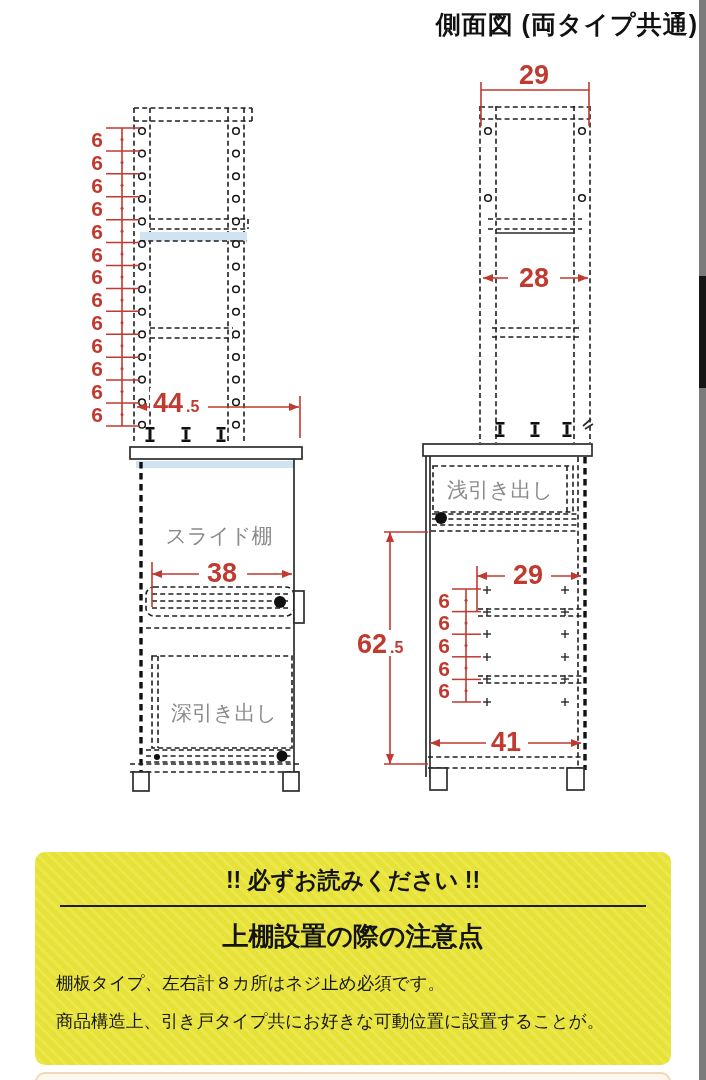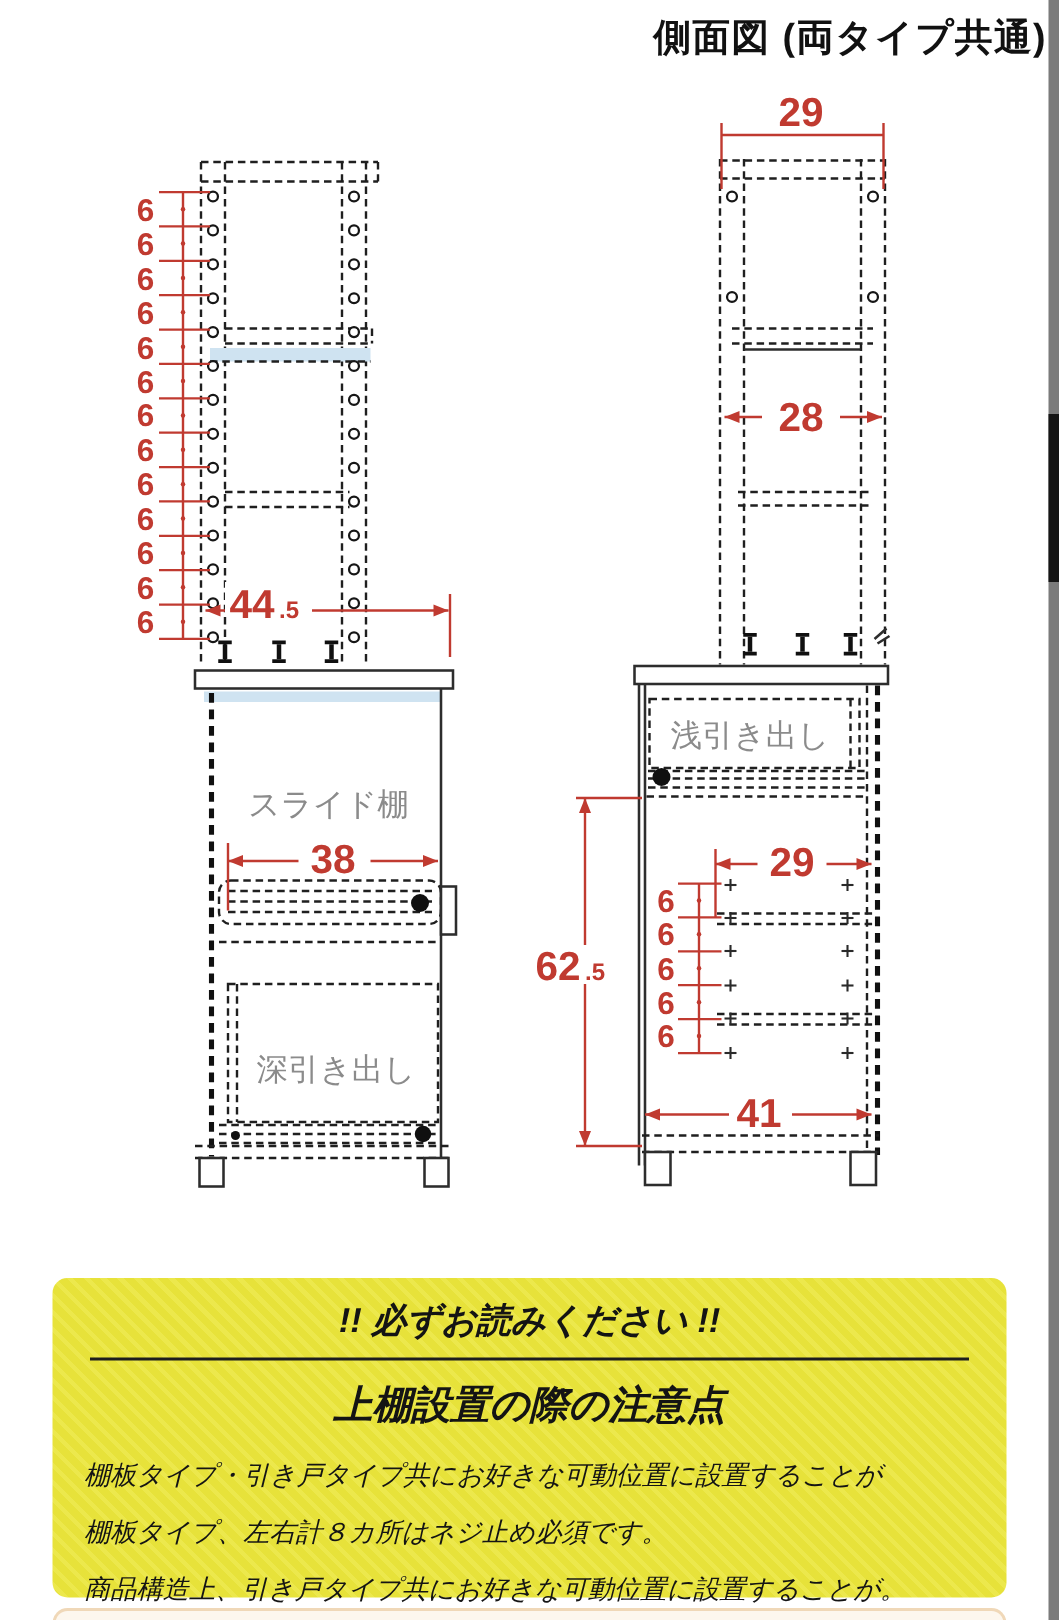--- a/index.html
+++ b/index.html
@@ -22,21 +22,21 @@
   .blue{fill:#cfe3f1;}
   .wbg{fill:#ffffff;}
   svg text{font-family:"Liberation Sans","DejaVu Sans",sans-serif;}
   .dimtxt{fill:#c03a30;font-size:27px;font-weight:bold;}
   .dimtxt-s{fill:#c03a30;font-size:16px;font-weight:bold;}
   .six{fill:#c03a30;font-size:21px;font-weight:bold;}
   .glabel{fill:#8b8b8b;font-size:21px;}
   
   .notice{position:absolute;left:35px;top:852px;width:636px;height:213px;border-radius:10px;
         background:repeating-linear-gradient(45deg,#e7e23a 0px,#e7e23a 5px,#ece84c 5px,#ece84c 8px);
-        color:#141414;font-style:italic;}
+        color:#141414;}
   .notice-heading{margin:13px 0 0 0;text-align:center;font-size:23px;font-weight:bold;}
   .notice-divider{width:586px;margin:9px auto 0;height:0;border-top:2px solid #1d1d1d;}
   .notice-subheading{margin:12px 0 0 0;text-align:center;font-size:26px;font-weight:bold;}
   .notice-body{margin:10px auto 0;width:594px;font-size:17.5px;font-weight:500;line-height:38px;}
   .next-card{position:absolute;left:35px;top:1072px;width:632px;height:20px;background:#fdf7ee;
         border:2px solid #f0d8b8;border-bottom:none;border-radius:10px 10px 0 0;}
   .scrollbar-track{position:absolute;right:0;top:0;width:7px;height:1080px;background:#7b7b7b;}
   .scrollbar-thumb{position:absolute;right:0;top:276px;width:7px;height:112px;background:#151515;}
 </style>
 </head>
@@ -316,21 +316,20 @@
       <rect class="wbg" x="486" y="727" width="42" height="26"></rect>
       <text class="dimtxt" text-anchor="middle" x="506" y="751">41</text>
     </g>
   </svg>
 
   <div class="notice">
     <div class="notice-heading">!! 必ずお読みください !!</div>
     <div class="notice-divider"></div>
     <div class="notice-subheading">上棚設置の際の注意点</div>
     <div class="notice-body">
-      <div>棚板タイプ・引き戸タイプ共にお好きな可動位置に設置することが</div>
       <div>棚板タイプ、左右計８カ所はネジ止め必須です。</div>
       <div>商品構造上、引き戸タイプ共にお好きな可動位置に設置することが。</div>
     </div>
   </div>
 
   <div class="next-card"></div>
 
   <div class="scrollbar-track">
     <div class="scrollbar-thumb"></div>
   </div>

